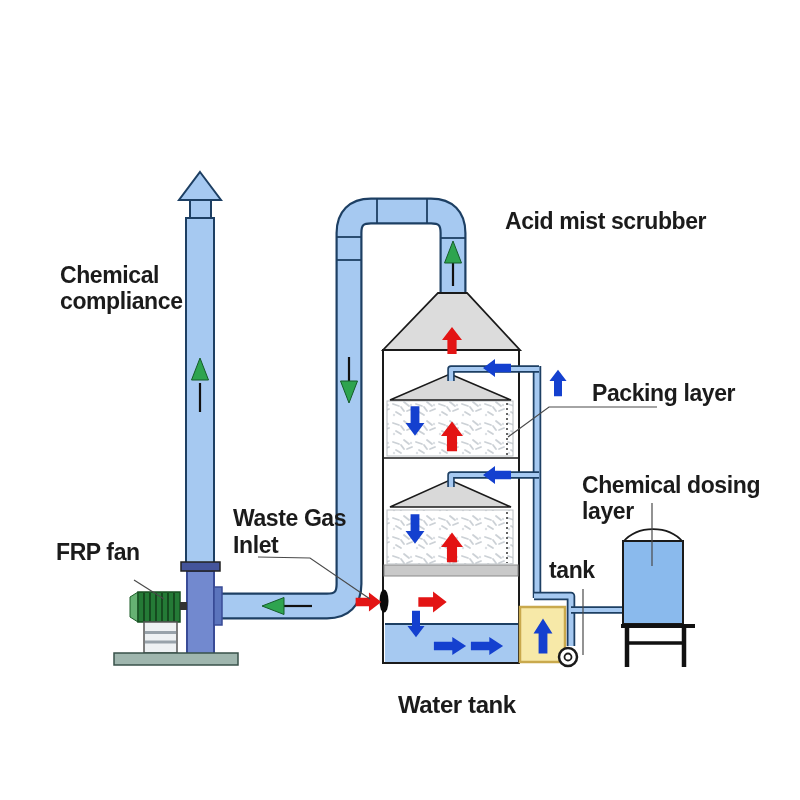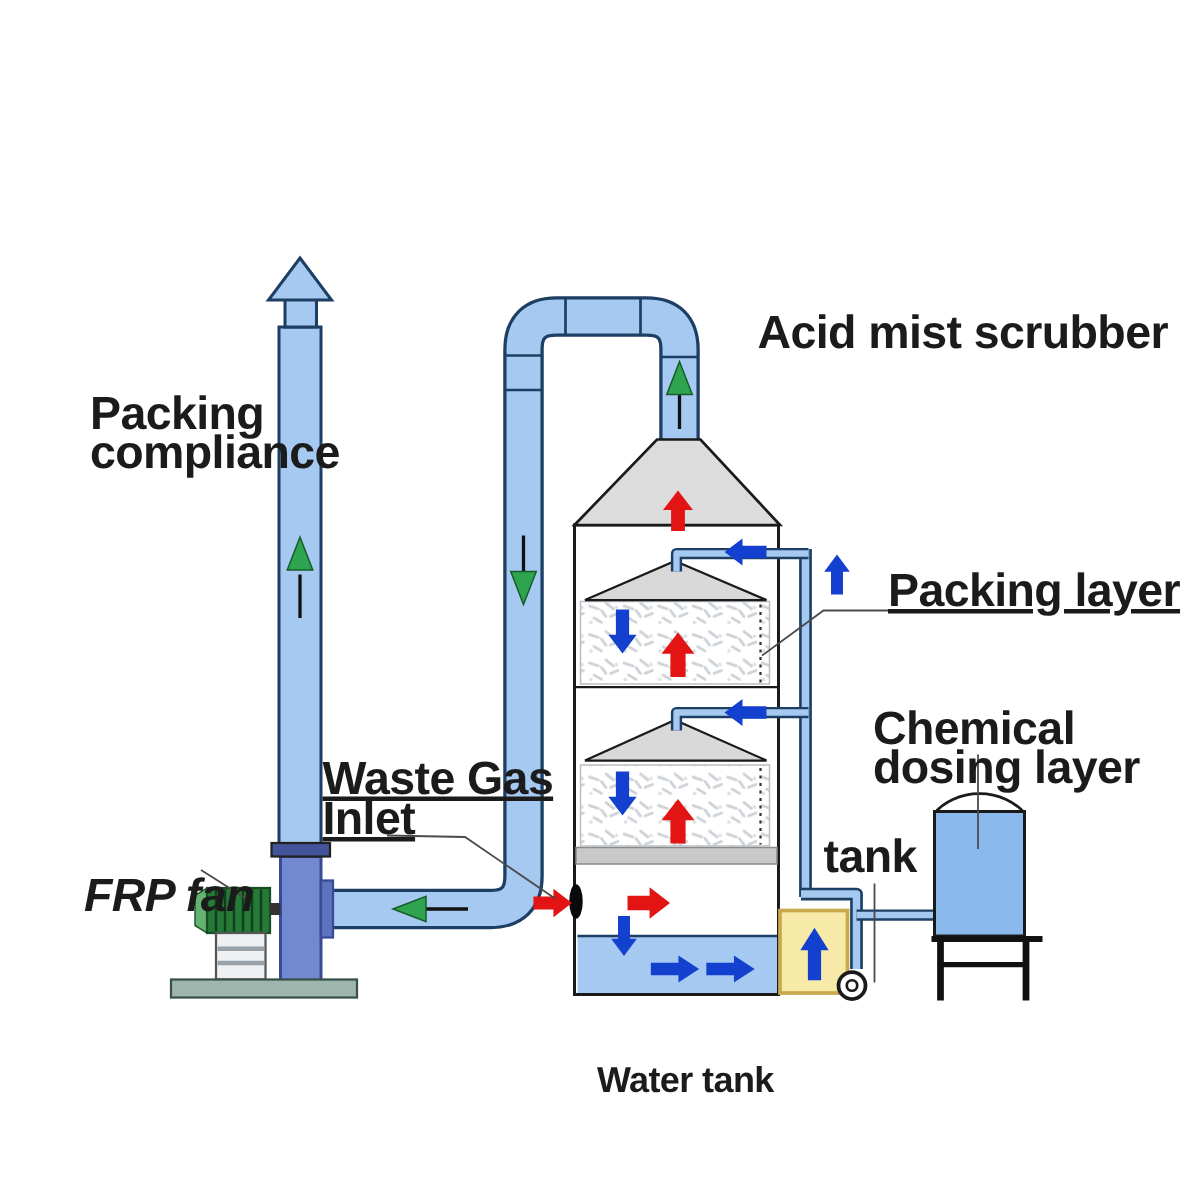--- a/index.html
+++ b/index.html
@@ -3,21 +3,21 @@
 <meta charset="utf-8">
 <style>
   html,body { margin:0; padding:0; background:#fff; }
   #stage {
     position:relative; width:800px; height:800px; background:#fff;
     font-family:"Liberation Sans", sans-serif; overflow:hidden;
   }
   #stage svg { position:absolute; left:0; top:0; }
   .lbl {
     position:absolute; color:var(--text,#1b1b1b);
-    font-size:31px; font-weight:600; line-height:25.5px;
+    font-size:23px; font-weight:600; line-height:25.5px;
     letter-spacing:-0.4px; white-space:pre-line;
   }
   
   .po27 { fill:none; stroke:var(--navy); stroke-width:27; stroke-linejoin:round; }
   .pf22 { fill:none; stroke:var(--pipe); stroke-width:22.6; stroke-linejoin:round; }
   .po8  { fill:none; stroke:var(--navy); stroke-width:8.5; stroke-linejoin:round; }
   .pf5  { fill:none; stroke:var(--pipe); stroke-width:5;   stroke-linejoin:round; }
   .po7  { fill:none; stroke:var(--navy); stroke-width:7.5; stroke-linejoin:round; }
   .pf4  { fill:none; stroke:var(--pipe); stroke-width:4.2; stroke-linejoin:round; }
   .seam { stroke:var(--navy); stroke-width:1.8; }
@@ -181,23 +181,23 @@
 
   <g>
     <path class="leader" d="M508,437 L549,407 L657,407"></path>
     <path class="leader" d="M258,557 L310,558 L370,599"></path>
     <path class="leader" d="M134,580 L164,599" stroke="#222"></path>
     <path class="leader" d="M583,589 L583,655" stroke="#333"></path>
     <path class="leader" d="M652,503 L652,566"></path>
   </g>
 </svg>
 
-<div class="lbl" style="left:60px; top:263px;">Packing
+<div class="lbl" style="left:60px; top:263px;">Chemical
 compliance</div>
 <div class="lbl" style="left:505px; top:209px;">Acid mist scrubber</div>
-<div class="lbl" style="left:592px; top:381px;text-decoration:underline;">Packing layer</div>
+<div class="lbl" style="left:592px; top:381px;">Packing layer</div>
 <div class="lbl" style="left:582px; top:473px;">Chemical dosing layer</div>
 <div class="lbl" style="left:549px; top:558px;">tank</div>
-<div class="lbl" style="left:398px; top:708px; font-size:24px;text-align:right;">Water tank</div>
-<div class="lbl" style="left:215px; top:505px; line-height:27px;text-decoration:underline;">Waste Gas
+<div class="lbl" style="left:398px; top:692px; font-size:24px;text-align:right;">Water tank</div>
+<div class="lbl" style="left:233px; top:505px; line-height:27px;">Waste Gas
 Inlet</div>
-<div class="lbl" style="left:56px; top:584px;font-style:italic;">FRP fan</div>
+<div class="lbl" style="left:56px; top:540px;">FRP fan</div>
 </div>
 
 </body></html>

